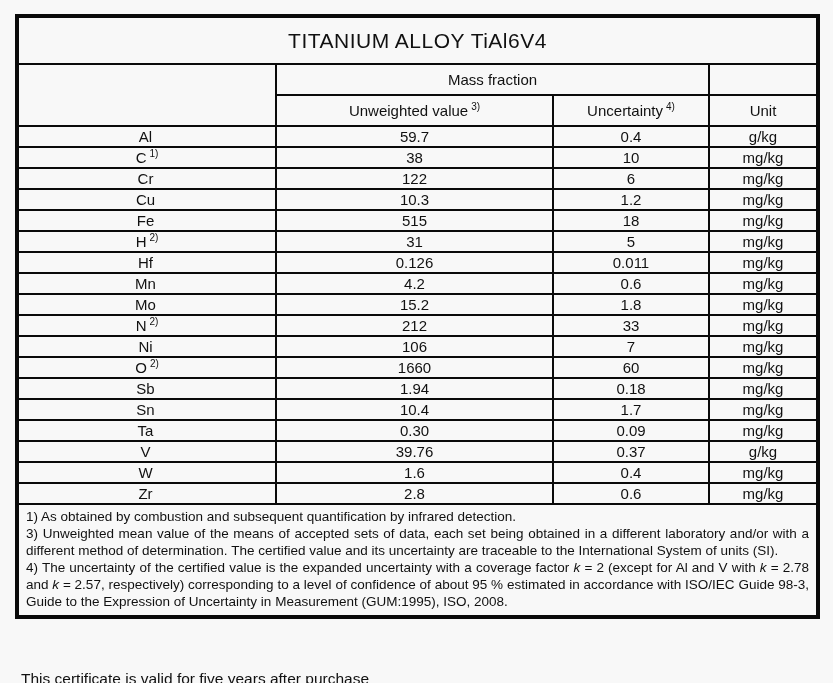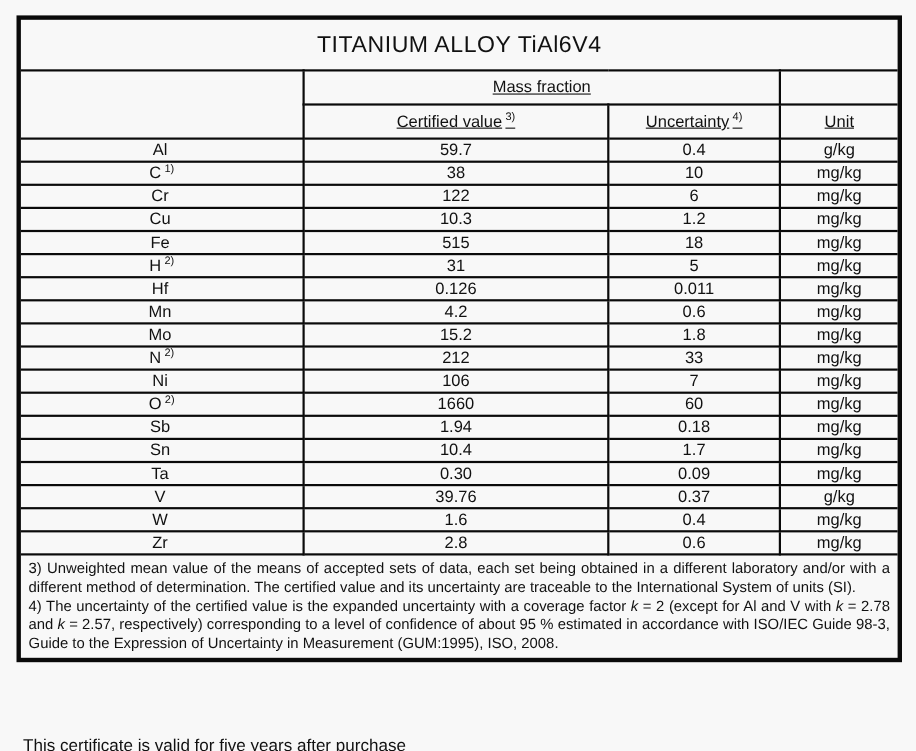--- a/index.html
+++ b/index.html
@@ -39,21 +39,21 @@
   table.cert-table tr > *:first-child { border-left: 0; }
   table.cert-table tr > *:last-child  { border-right: 0; }
   table.cert-table tr.title-row > *   { border-top: 0; }
 
   tr.title-row th {
     height: 46px;
     font-size: 21px;
     font-weight: normal;
     letter-spacing: 0.5px;
   }
-  tr.header-row td { height: 31px; text-decoration: underline; }
+  tr.header-row td { height: 31px; }
   tr.data-row td   { height: 21px; }
 
   sup.fnref {
     font-size: 10px;
     margin-left: 3px;
     line-height: 0;
   }
   .footnotes {
     border-top: 0;
     padding: 3px 7px 5px 7px;
@@ -88,21 +88,21 @@
       <tbody>
           <tr class="title-row">
         <th colspan="4">TITANIUM ALLOY TiAl6V4</th>
       </tr>
       <tr class="header-row">
         <td rowspan="2"></td>
         <td colspan="2">Mass fraction</td>
         <td></td>
       </tr>
       <tr class="header-row">
-        <td><span>Certified value</span><sup class="fnref">3)</sup></td>
+        <td><span>Unweighted value</span><sup class="fnref">3)</sup></td>
         <td><span>Uncertainty</span><sup class="fnref">4)</sup></td>
         <td>Unit</td>
       </tr>
       </tbody>
         <tbody>
           <tr class="data-row">
             <td><span>Al</span><sup class="fnref"></sup></td>
             <td>59.7</td>
             <td>0.4</td>
             <td>g/kg</td>
@@ -205,19 +205,20 @@
           </tr>
           <tr class="data-row">
             <td><span>Zr</span><sup class="fnref"></sup></td>
             <td>2.8</td>
             <td>0.6</td>
             <td>mg/kg</td>
           </tr>
         </tbody>
     </table>
     <div class="footnotes">
+        <p><span>1) As obtained by combustion and subsequent quantification by infrared detection.</span></p>
         <p><span>3) Unweighted mean value of the means of accepted sets of data, each set being obtained in a different laboratory and/or with a different method of determination. The certified value and its uncertainty are traceable to the International System of units (SI).</span></p>
         <p><span>4) The uncertainty of the certified value is the expanded uncertainty with a coverage factor </span><span class="it">k</span><span> = 2 (except for Al and V with </span><span class="it">k</span><span> = 2.78 and </span><span class="it">k</span><span> = 2.57, respectively) corresponding to a level of confidence of about 95 % estimated in accordance with ISO/IEC Guide 98-3, Guide to the Expression of Uncertainty in Measurement (GUM:1995), ISO, 2008.</span></p>
       </div>
   </div>
 </div>
 
 <div class="footer-note">This certificate is valid for five years after purchase</div>
 
 </body></html>

